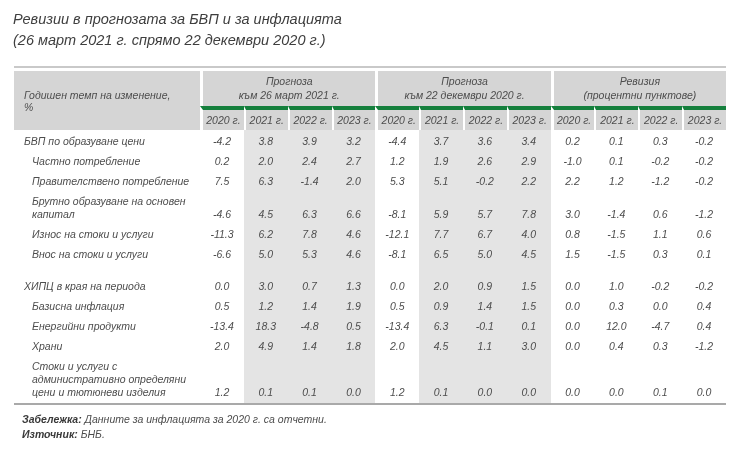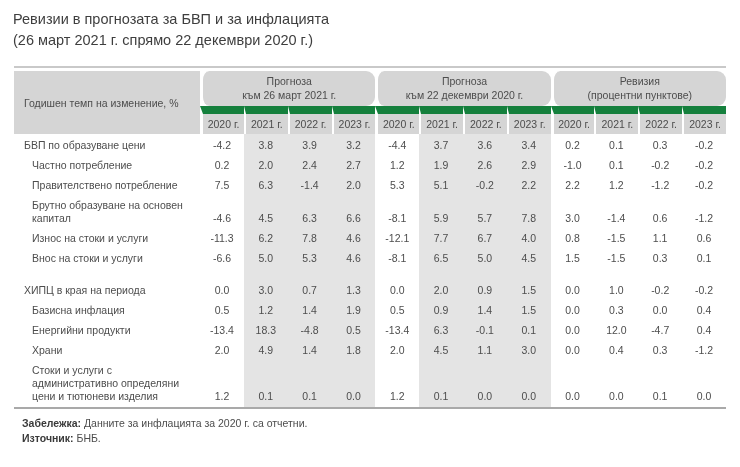--- a/index.html
+++ b/index.html
@@ -3,20 +3,21 @@
 <meta charset="utf-8">
 <style>
   html,body { margin:0; padding:0; background:#ffffff; }
   .page {
     position:relative;
     width:740px; height:467px;
     background:#ffffff;
     overflow:hidden;
     font-family:"Liberation Sans", sans-serif;
     color:#4d4d4d;
+    font-style:italic;
   }
   .title {
     margin:9px 0 0 13px;
     font-size:14.5px;
     line-height:21px;
     color:#3e3e3e;
   }
   .toprule {
     margin:15px 0 0 14px;
     width:712px; height:2px;
@@ -38,27 +39,26 @@
     text-align:left;
     vertical-align:middle;
     padding:4px 21px 4px 10px;
     font-size:10.5px;
   }
   th.group-h {
     text-align:center;
     padding:4px 2px;
     line-height:13.5px;
     border-left:3px solid #ffffff;
-    border-radius:9px;
   }
   th.year-h {
     text-align:center;
     padding:4px 0 4px;
     line-height:12px;
-    border-top:8px solid #15803d;
+    border-top:4px solid #15803d;
     border-left:2px solid #ffffff;
   }
   th.year-h.gstart { border-left:3px solid #ffffff; }
   tbody td {
     text-align:center;
     vertical-align:bottom;
     padding:3px 1px 4px;
     line-height:13px;
   }
   tbody td.lbl { text-align:left; padding-left:10px; padding-right:4px; }

